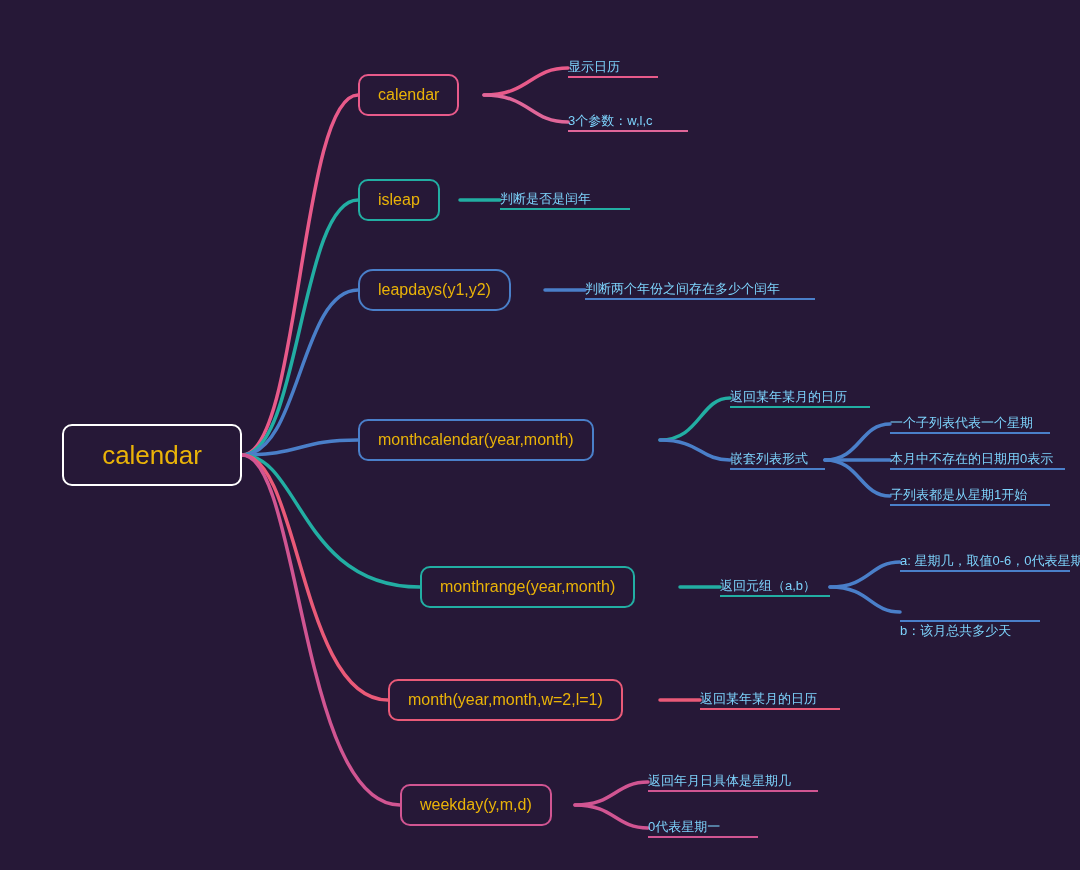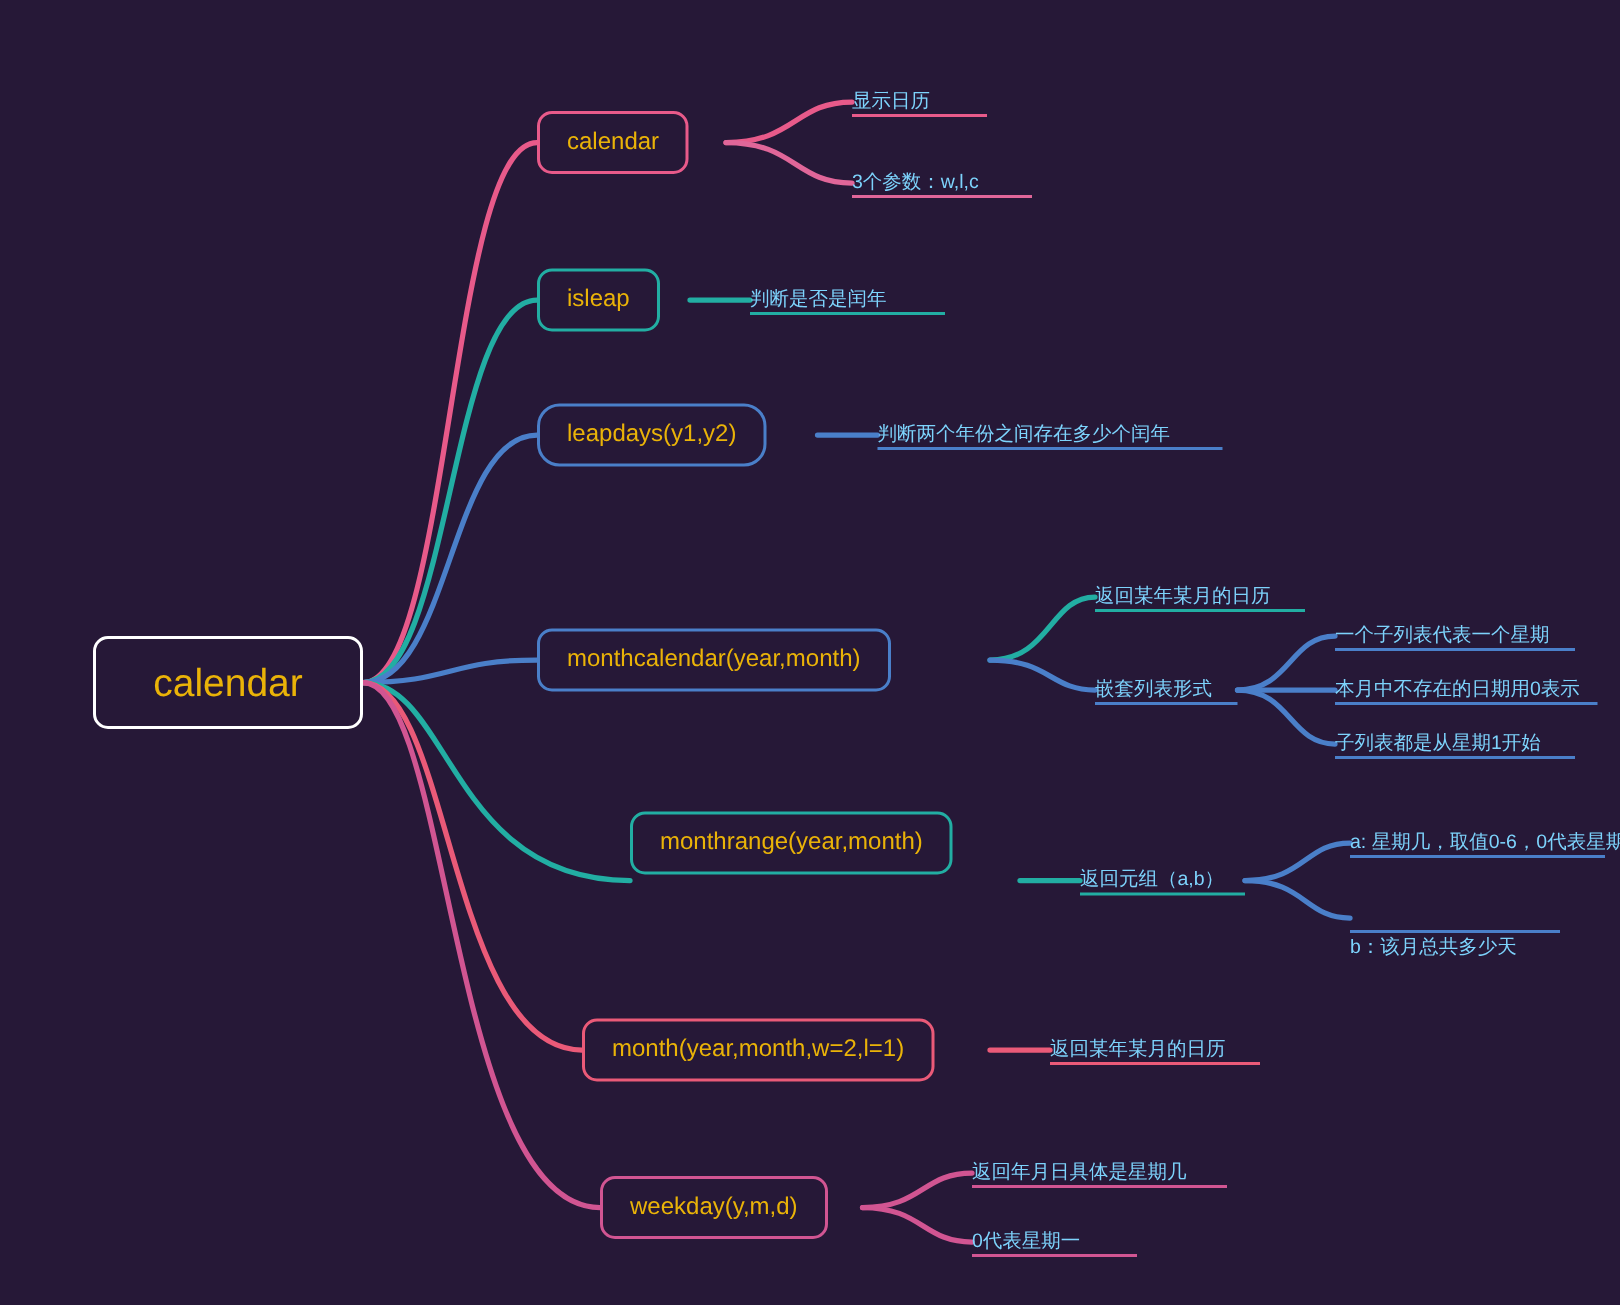--- a/index.html
+++ b/index.html
@@ -123,21 +123,21 @@
 <div class="underline" style="left:730px; top:406px; width:140px; background:#22aea3;"></div>
 <div class="leaf" style="left:730px; top:450px;">嵌套列表形式</div>
 <div class="underline" style="left:730px; top:468px; width:95px; background:#4a7fc9;"></div>
 <div class="leaf" style="left:890px; top:414px;">一个子列表代表一个星期</div>
 <div class="underline" style="left:890px; top:432px; width:160px; background:#4a7fc9;"></div>
 <div class="leaf" style="left:890px; top:450px;">本月中不存在的日期用0表示</div>
 <div class="underline" style="left:890px; top:468px; width:175px; background:#4a7fc9;"></div>
 <div class="leaf" style="left:890px; top:486px;">子列表都是从星期1开始</div>
 <div class="underline" style="left:890px; top:504px; width:160px; background:#4a7fc9;"></div>
 
-<div class="node" style="left:420px; top:541px; border-color:#22aea3;">
+<div class="node" style="left:420px; top:566px; border-color:#22aea3;">
   <span>monthrange(year,month)</span>
 </div>
 <div class="leaf" style="left:720px; top:577px;">返回元组（a,b）</div>
 <div class="underline" style="left:720px; top:595px; width:110px; background:#22aea3;"></div>
 <div class="leaf" style="left:900px; top:552px;">a: 星期几，取值0-6，0代表星期一</div>
 <div class="underline" style="left:900px; top:570px; width:170px; background:#4a7fc9;"></div>
 <div class="leaf" style="left:900px; top:602px;margin-top:20px;">b：该月总共多少天</div>
 <div class="underline" style="left:900px; top:620px; width:140px; background:#4a7fc9;"></div>
 
 <div class="node" style="left:388px; top:679px; border-color:#ea5a78;">

